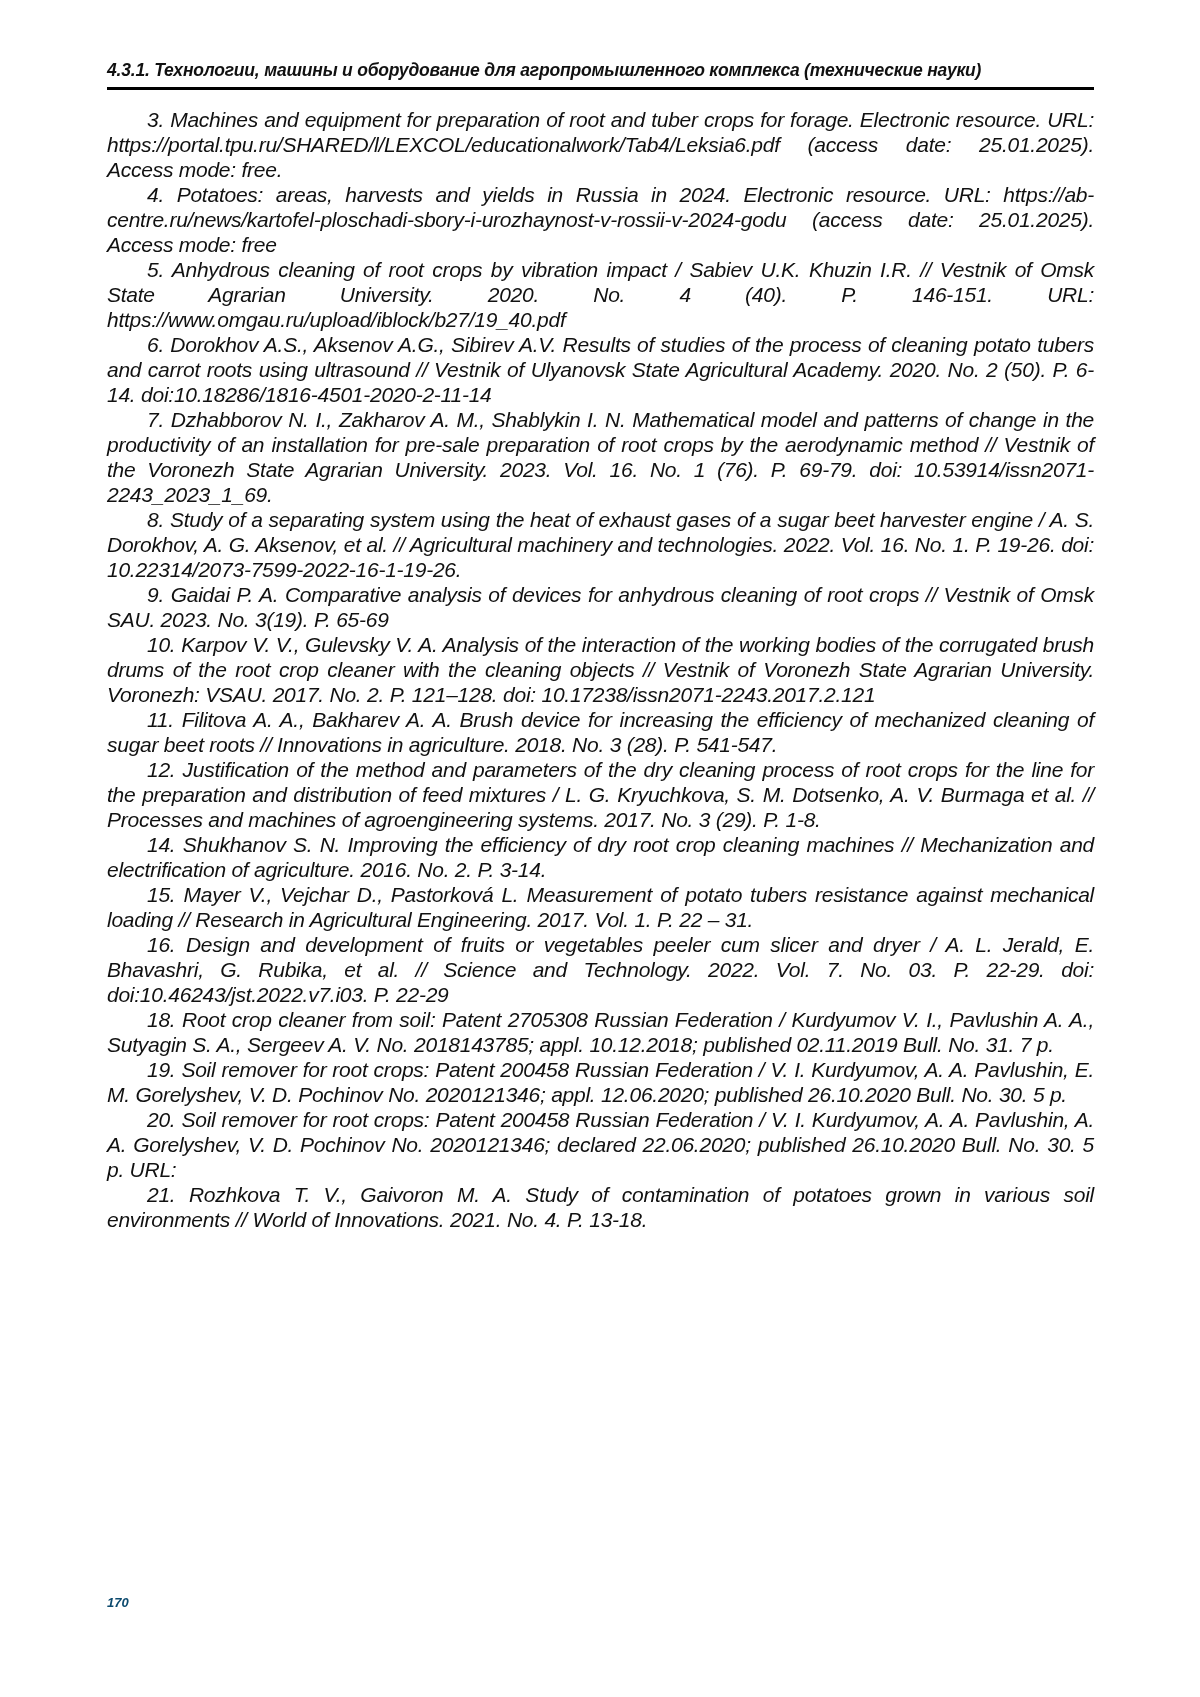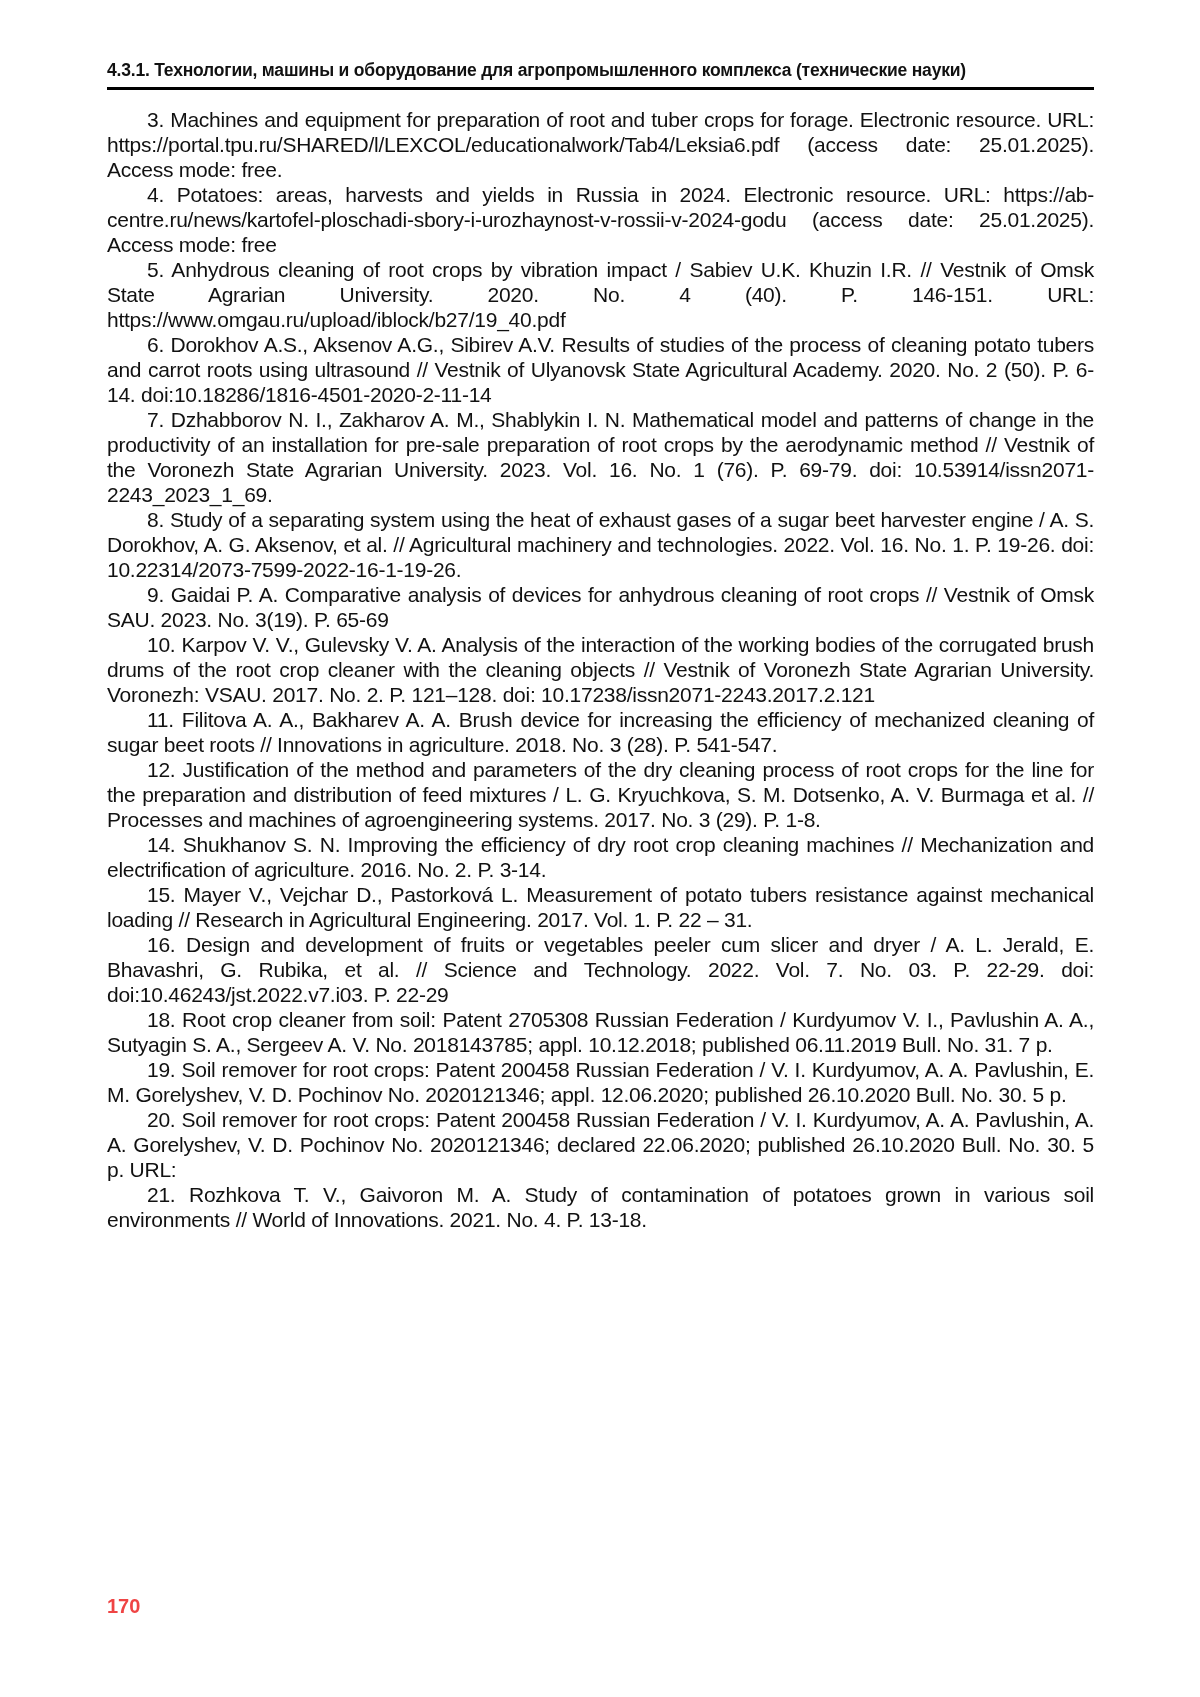--- a/index.html
+++ b/index.html
@@ -9,20 +9,21 @@
   }
   .page {
     position: relative;
     width: 1200px;
     height: 1697px;
     background: #ffffff;
     font-family: "Liberation Sans", sans-serif;
     color: #111111;
     margin: 0 auto;
     overflow: hidden;
+    font-style: italic;
   }
   .content {
     position: absolute;
     left: 107px;
     top: 58px;
     width: 987px;
   }
   .section-header {
     font-size: 17.5px;
     font-weight: bold;
@@ -41,23 +42,23 @@
     line-height: 25px;
     letter-spacing: -0.25px;
     text-align: justify;
     text-indent: 40px;
     word-break: break-word;
   }
   .page-number {
     position: absolute;
     left: 107px;
     top: 1595px;
-    font-size: 20px;
+    font-size: 13px;
     font-weight: bold;
-    color: #ef4444;
+    color: #0c4a6e;
   }
 </style>
 </head>
 <body>
 
 <div class="page">
   <div class="content">
     <h1 class="section-header">4.3.1. Технологии, машины и оборудование для агропромышленного комплекса (технические науки)</h1>
     <div class="refs">
       <p class="ref">3. Machines and equipment for preparation of root and tuber crops for forage. Electronic resource. URL: https://portal.tpu.ru/SHARED/l/LEXCOL/educationalwork/Tab4/Leksia6.pdf (access date: 25.01.2025). Access mode: free.</p>
@@ -66,20 +67,20 @@
       <p class="ref">6. Dorokhov A.S., Aksenov A.G., Sibirev A.V. Results of studies of the process of cleaning potato tubers and carrot roots using ultrasound // Vestnik of Ulyanovsk State Agricultural Academy. 2020. No. 2 (50). P. 6-14. doi:10.18286/1816-4501-2020-2-11-14</p>
       <p class="ref">7. Dzhabborov N. I., Zakharov A. M., Shablykin I. N. Mathematical model and patterns of change in the productivity of an installation for pre-sale preparation of root crops by the aerodynamic method // Vestnik of the Voronezh State Agrarian University. 2023. Vol. 16. No. 1 (76). P. 69-79. doi: 10.53914/issn2071-2243_2023_1_69.</p>
       <p class="ref">8. Study of a separating system using the heat of exhaust gases of a sugar beet harvester engine / A. S. Dorokhov, A. G. Aksenov, et al. // Agricultural machinery and technologies. 2022. Vol. 16. No. 1. P. 19-26. doi: 10.22314/2073-7599-2022-16-1-19-26.</p>
       <p class="ref">9. Gaidai P. A. Comparative analysis of devices for anhydrous cleaning of root crops // Vestnik of Omsk SAU. 2023. No. 3(19). P. 65-69</p>
       <p class="ref">10. Karpov V. V., Gulevsky V. A. Analysis of the interaction of the working bodies of the corrugated brush drums of the root crop cleaner with the cleaning objects // Vestnik of Voronezh State Agrarian University. Voronezh: VSAU. 2017. No. 2. P. 121–128. doi: 10.17238/issn2071-2243.2017.2.121</p>
       <p class="ref">11. Filitova A. A., Bakharev A. A. Brush device for increasing the efficiency of mechanized cleaning of sugar beet roots // Innovations in agriculture. 2018. No. 3 (28). P. 541-547.</p>
       <p class="ref">12. Justification of the method and parameters of the dry cleaning process of root crops for the line for the preparation and distribution of feed mixtures / L. G. Kryuchkova, S. M. Dotsenko, A. V. Burmaga et al. // Processes and machines of agroengineering systems. 2017. No. 3 (29). P. 1-8.</p>
       <p class="ref">14. Shukhanov S. N. Improving the efficiency of dry root crop cleaning machines // Mechanization and electrification of agriculture. 2016. No. 2. P. 3-14.</p>
       <p class="ref">15. Mayer V., Vejchar D., Pastorková L. Measurement of potato tubers resistance against mechanical loading // Research in Agricultural Engineering. 2017. Vol. 1. P. 22 – 31.</p>
       <p class="ref">16. Design and development of fruits or vegetables peeler cum slicer and dryer / A. L. Jerald, E. Bhavashri, G. Rubika, et al. // Science and Technology. 2022. Vol. 7. No. 03. P. 22-29. doi: doi:10.46243/jst.2022.v7.i03. P. 22-29</p>
-      <p class="ref">18. Root crop cleaner from soil: Patent 2705308 Russian Federation / Kurdyumov V. I., Pavlushin A. A., Sutyagin S. A., Sergeev A. V. No. 2018143785; appl. 10.12.2018; published 06.11.2019 Bull. No. 31. 7 p.</p>
+      <p class="ref">18. Root crop cleaner from soil: Patent 2705308 Russian Federation / Kurdyumov V. I., Pavlushin A. A., Sutyagin S. A., Sergeev A. V. No. 2018143785; appl. 10.12.2018; published 02.11.2019 Bull. No. 31. 7 p.</p>
       <p class="ref">19. Soil remover for root crops: Patent 200458 Russian Federation / V. I. Kurdyumov, A. A. Pavlushin, E. M. Gorelyshev, V. D. Pochinov No. 2020121346; appl. 12.06.2020; published 26.10.2020 Bull. No. 30. 5 p.</p>
       <p class="ref">20. Soil remover for root crops: Patent 200458 Russian Federation / V. I. Kurdyumov, A. A. Pavlushin, A. A. Gorelyshev, V. D. Pochinov No. 2020121346; declared 22.06.2020; published 26.10.2020 Bull. No. 30. 5 p. URL:</p>
       <p class="ref">21. Rozhkova T. V., Gaivoron M. A. Study of contamination of potatoes grown in various soil environments // World of Innovations. 2021. No. 4. P. 13-18.</p>
     </div>
   </div>
   <div class="page-number">170</div>
 </div>
 
 </body></html>

